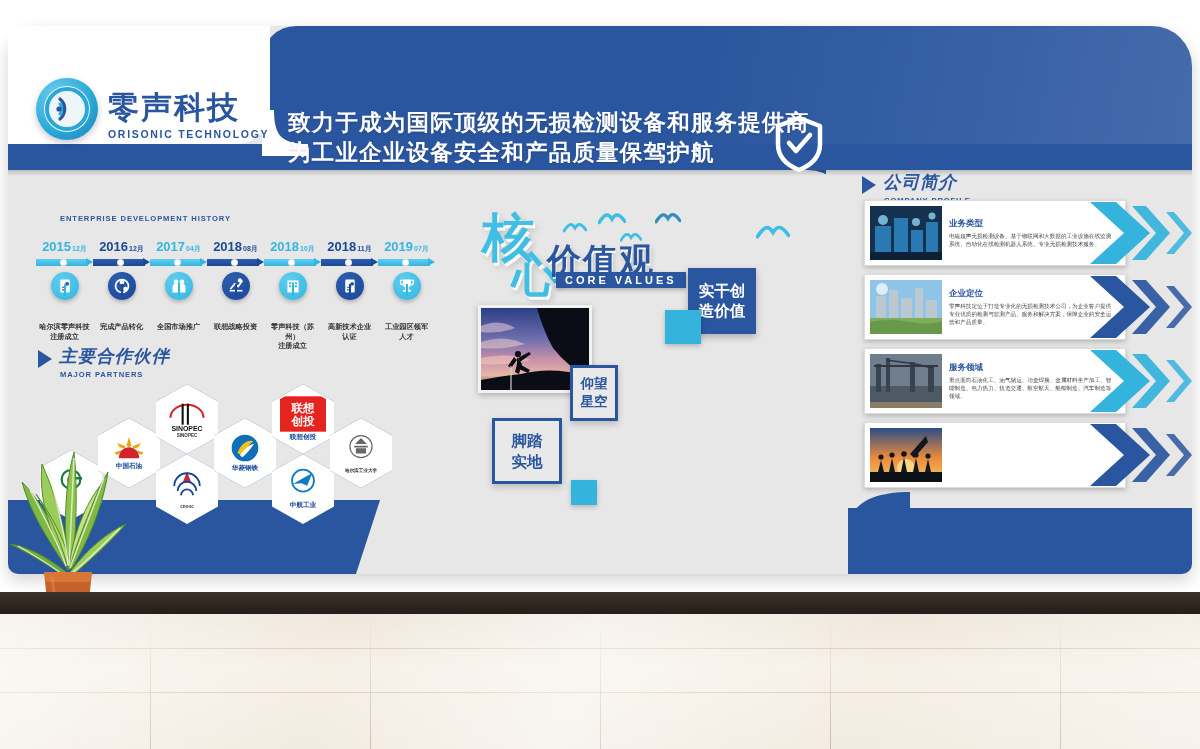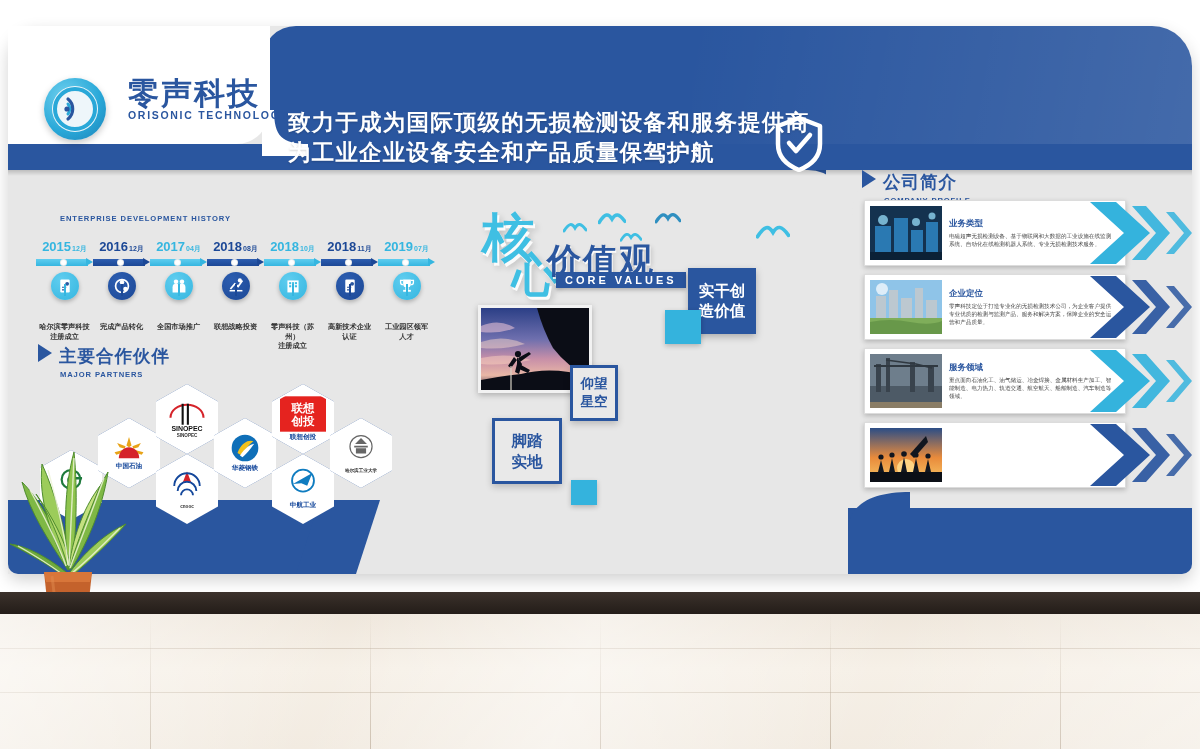--- a/index.html
+++ b/index.html
@@ -52,40 +52,40 @@
   .plate-shadow{ position:absolute; left:8px; top:170px; width:1184px; height:6px;
      background:linear-gradient(180deg,rgba(0,0,0,.18),rgba(0,0,0,0)); }
 
   
   .left-blue-strip{ position:absolute; left:8px; top:500px; width:320px; height:74px;
      background:#2a569f; border-bottom-left-radius:10px;}
   .left-blue-strip:after{content:"";position:absolute;right:-40px;top:0;width:60px;height:74px;
      background:#2a569f; transform:skewX(-18deg);}
 
   
-  .logo { position:absolute; left:44px; top:78px; display:flex; align-items:flex-start; gap:22px; }
+  .logo { position:absolute; left:36px; top:78px; display:flex; align-items:flex-end; gap:10px; }
   .logo-mark { width:62px; height:62px; border-radius:50%;
       background:radial-gradient(circle at 34% 30%,#6fd0ee,#29a8d8 58%,#1d7fb5 100%);
       display:flex; align-items:center; justify-content:center;
       box-shadow:0 3px 7px rgba(0,0,0,.22); position:relative;}
   .logo-mark:before{content:"";position:absolute;left:8px;top:8px;width:46px;height:46px;
       border-radius:50%;background:#eef6fa;}
   .logo-mark svg{position:relative;z-index:2;}
   .logo-txt-cn { font-size:31px; font-weight:bold; color:#2a569f; letter-spacing:2px; line-height:1; }
-  .logo-txt-en { font-size:10.5px; font-weight:bold; color:#2a569f; letter-spacing:1.7px; }
+  .logo-txt-en { font-size:10.5px; font-weight:bold; color:#2a569f; letter-spacing:1.7px; margin-top:5px;}
 
   
   .slogan { position:absolute; left:288px; top:108px; }
   .slogan div { color:#ffffff; font-size:22.5px; font-weight:bold; letter-spacing:1.2px; line-height:30px;
      text-shadow:0 1px 2px rgba(0,0,0,.18); }
   .shield { position:absolute; left:775px; top:116px; width:48px; height:56px; }
 
   
   .sect { position:absolute; }
-  .sect .row { display:flex; align-items:flex-start; gap:7px; }
+  .sect .row { display:flex; align-items:flex-end; gap:7px;font-style:italic; }
   .tri { width:0;height:0;border-left:14px solid #2a569f;border-top:9px solid transparent;border-bottom:9px solid transparent;}
   .sect .cn { font-size:17.5px; font-weight:bold; color:#2a569f; letter-spacing:1px;}
   .sect .en { font-size:7.6px; font-weight:bold; color:#2a569f; letter-spacing:.9px; margin-left:22px; margin-top:2px;}
 
   
   .tl { position:absolute; left:36px; top:240px; width:400px; height:100px; }
   .tl-item { position:absolute; top:0; width:57px; text-align:center; }
   .tl-year { font-size:13px; font-weight:bold; line-height:13px; white-space:nowrap;}
   .tl-year .m { font-size:7px; margin-left:1px; }
   .tl-arrow { position:relative; height:9px; margin-top:3px; }

